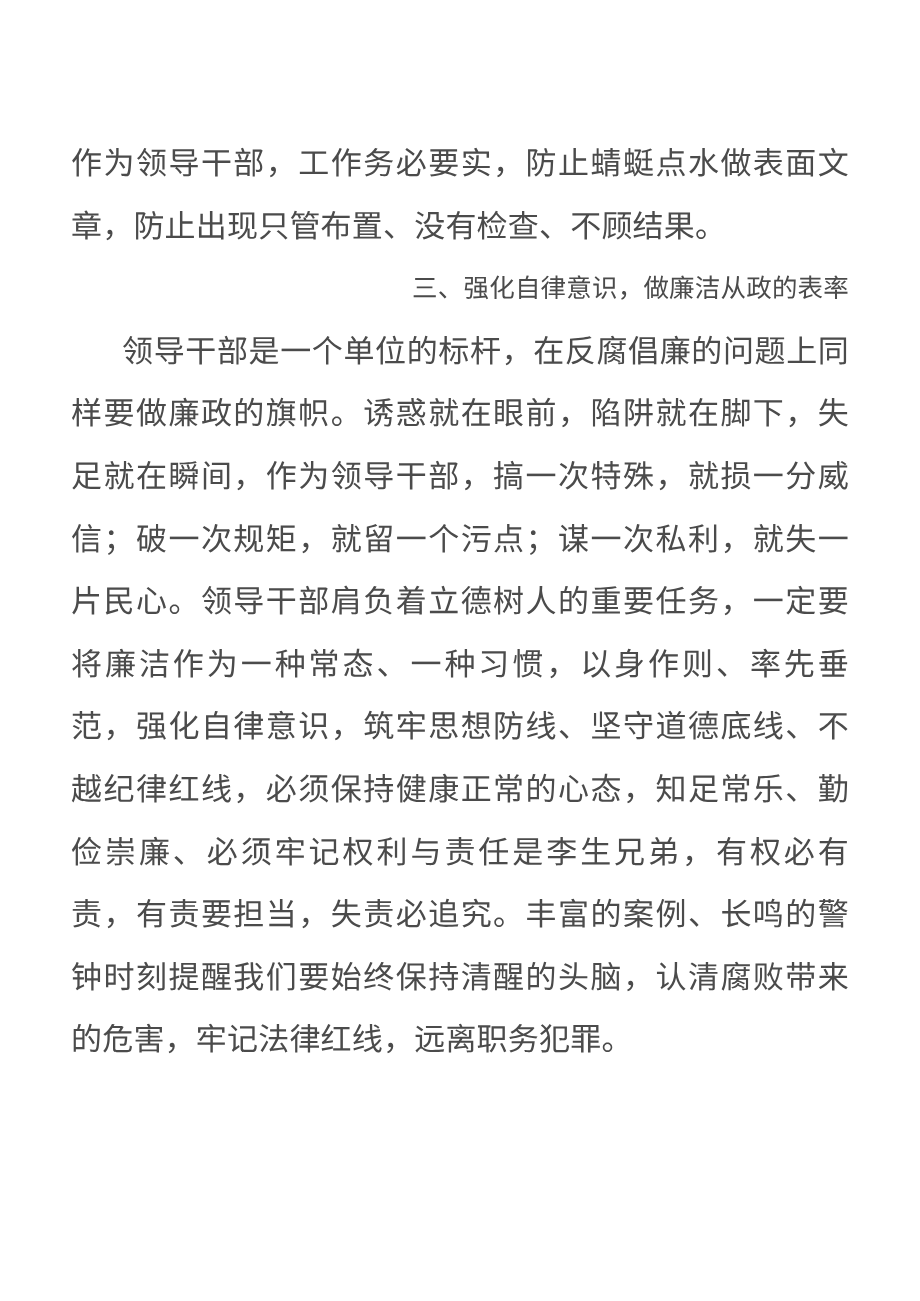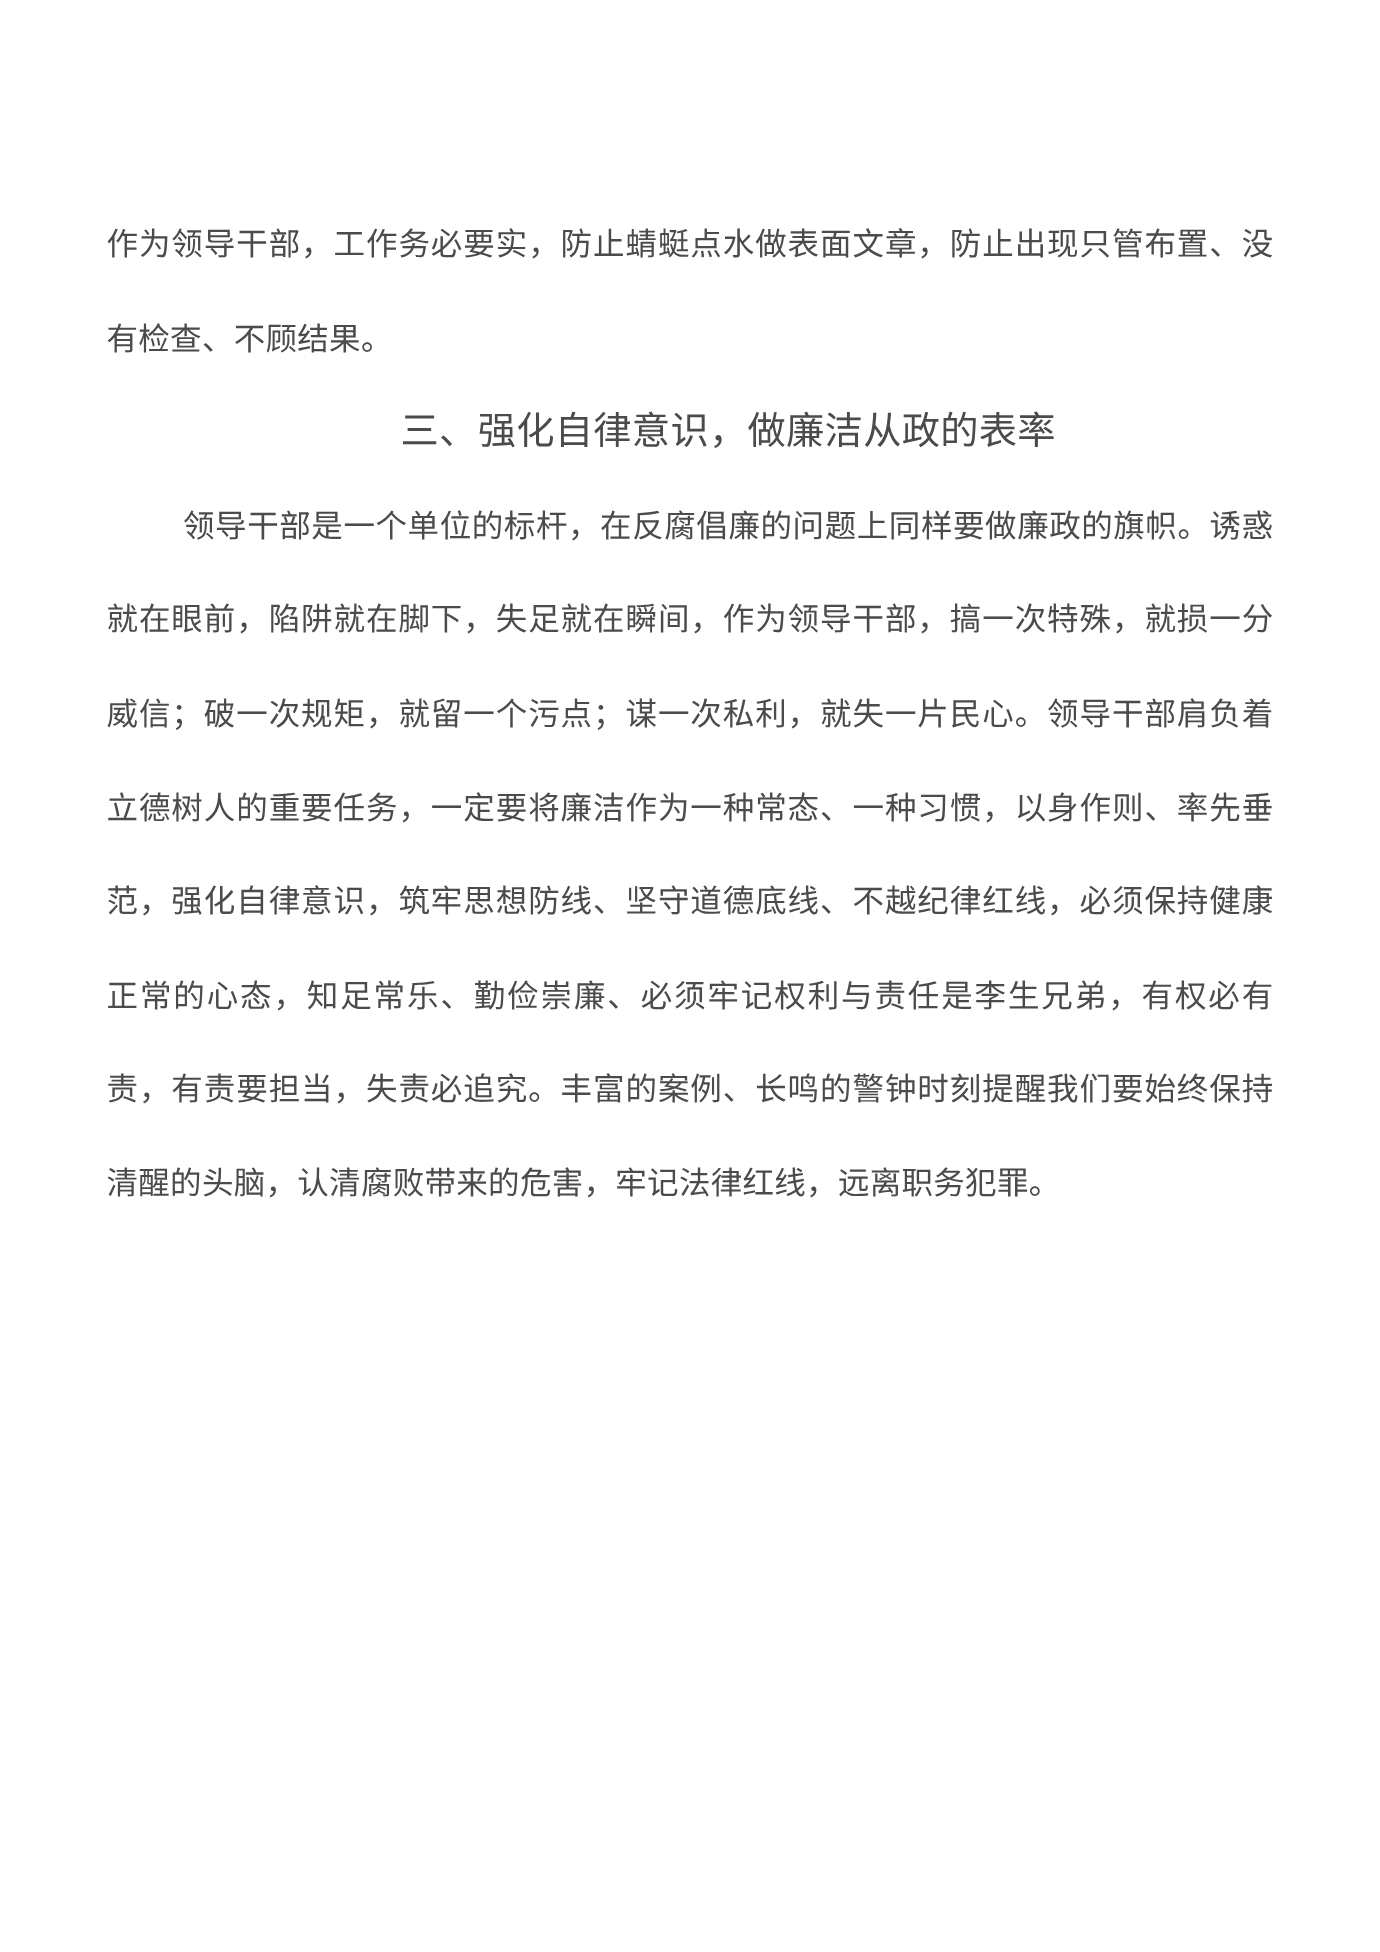--- a/index.html
+++ b/index.html
@@ -21,41 +21,41 @@
   }
   .doc-body {
     position: absolute;
     left: 71px;
     top: 132px;
     width: 778px;
   }
   .para {
     margin: 0;
     padding: 0;
-    font-size: 21px;
+    font-size: 31px;
     line-height: 62.6px;
     color: #4b4b4b;
     text-align: justify;
     text-justify: inter-character;
     text-indent: 51px;
     letter-spacing: 0.2px;
     font-weight: 400;
     -webkit-font-smoothing: antialiased;
   }
   .para.first-line-flush {
     text-indent: 0;
   }
   .heading {
     margin: 0;
     padding: 0;
     font-size: 25.5px;
     line-height: 62.6px;
     color: #4b4b4b;
     text-indent: 51px;
-    text-align: center;
+    text-align: right;
     font-weight: 400;
     letter-spacing: 0.2px;
   }
 </style>
 </head>
 <body>
 
 <div class="page">
   <div class="doc-body">
 

